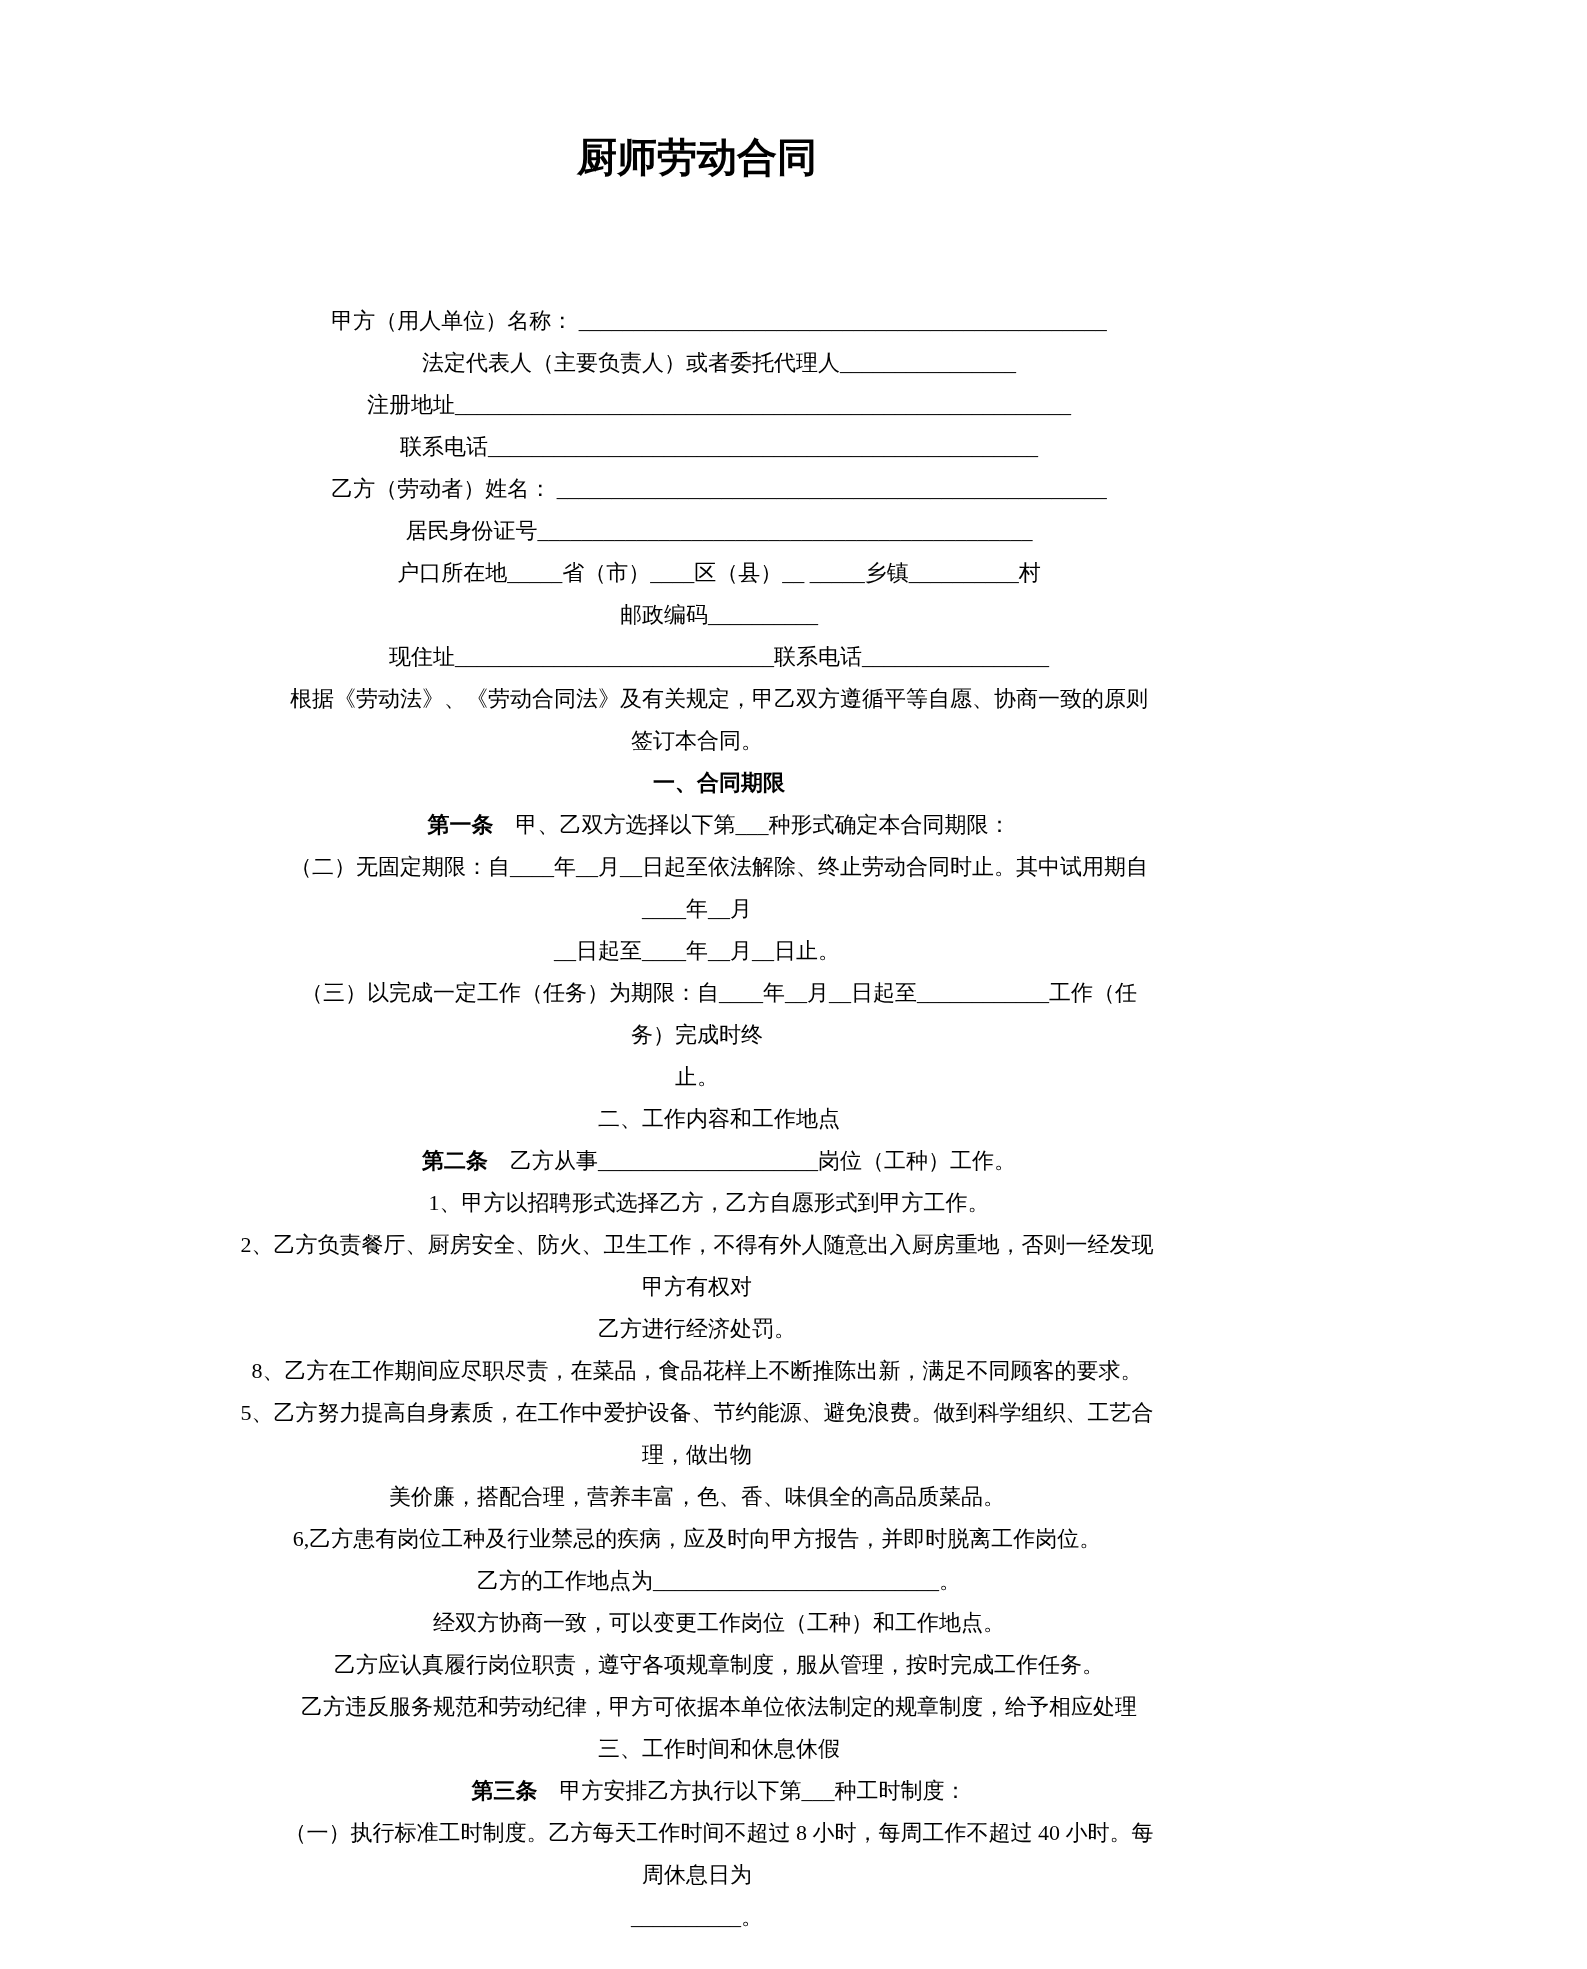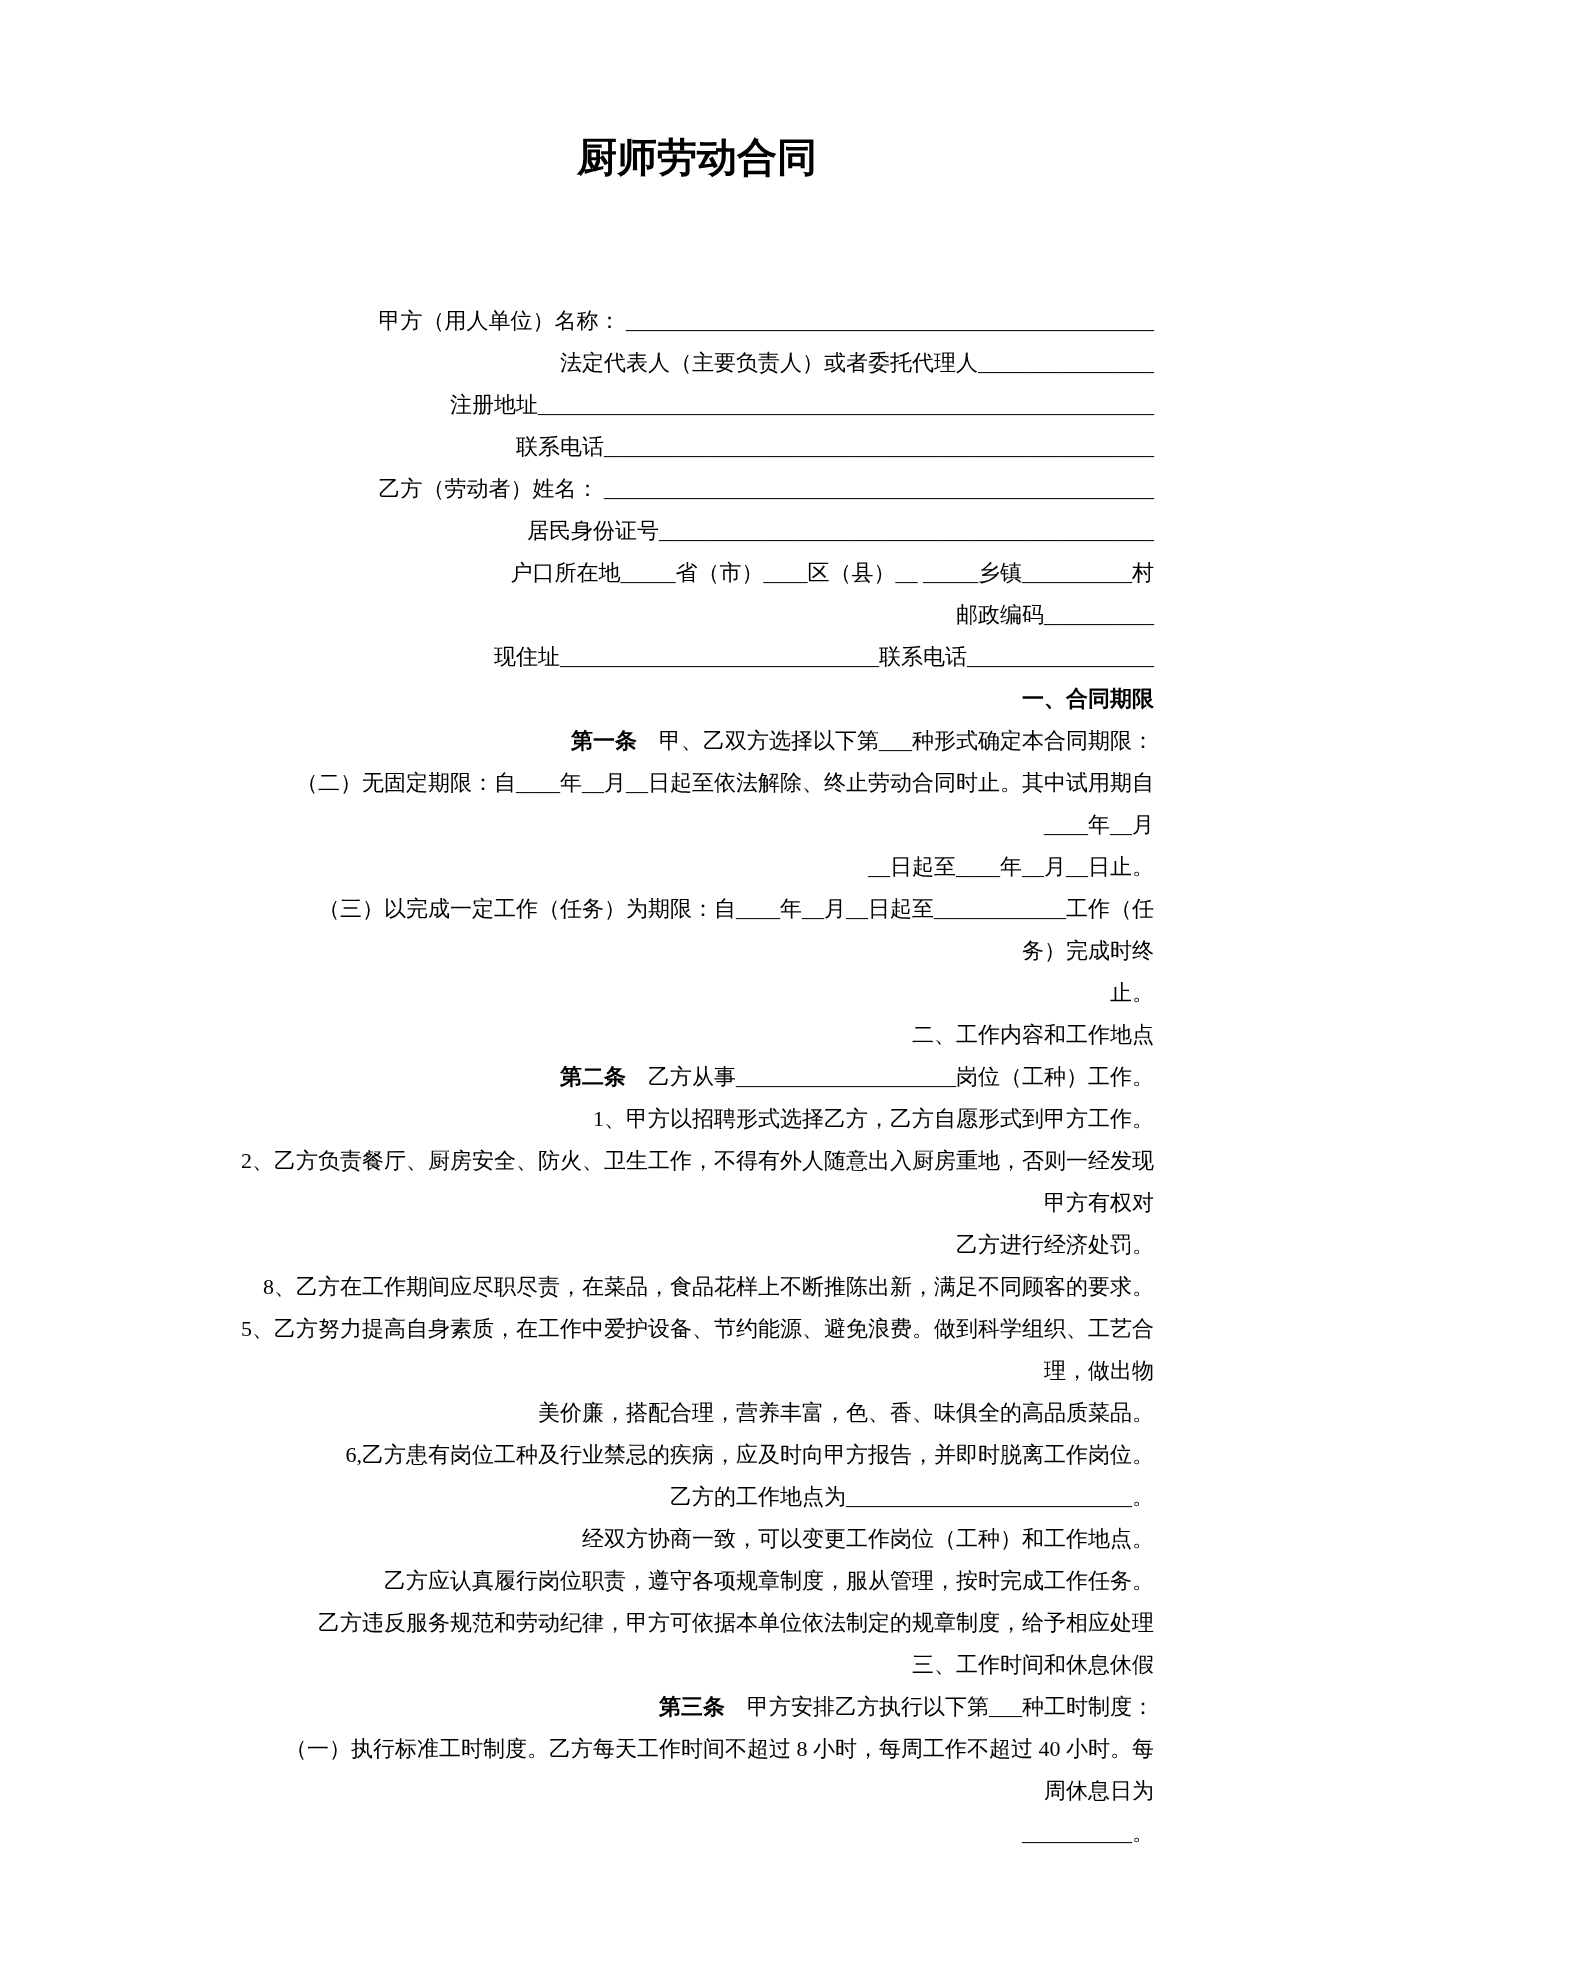--- a/index.html
+++ b/index.html
@@ -26,21 +26,21 @@
     margin: 134px 0 0 0;
   }
   .doc-body {
     margin-top: 118px;
     font-size: 22px;
   }
   p.para {
     margin: 0;
     line-height: 42px;
     white-space: pre-line;
-    text-align: right;
+    text-align: center;
   }
   .indent2 { text-indent: 44px; }
   .indent1 { text-indent: 24px; }
   .flush   { text-indent: 0; }
   .gap-sm  { margin-top: 42px; font-weight: bold; }
   .gap-md  { margin-top: 44px; font-family: Liberation Serif, serif; }
   .bold    { font-weight: bold; }
 </style>
 </head>
 <body>
@@ -50,20 +50,21 @@
   <div class="doc-body">
       <p class="para indent2"><span>甲方（用人单位）名称： ________________________________________________</span></p>
       <p class="para indent2"><span>法定代表人（主要负责人）或者委托代理人________________</span></p>
       <p class="para indent2"><span>注册地址________________________________________________________</span></p>
       <p class="para indent2"><span>联系电话__________________________________________________</span></p>
       <p class="para indent2"><span>乙方（劳动者）姓名： __________________________________________________</span></p>
       <p class="para indent2"><span>居民身份证号_____________________________________________</span></p>
       <p class="para indent2"><span>户口所在地_____省（市）____区（县）__ _____乡镇__________村</span></p>
       <p class="para indent2"><span>邮政编码__________</span></p>
       <p class="para indent2"><span>现住址_____________________________联系电话_________________</span></p>
+      <p class="para indent2"><span>根据《劳动法》、《劳动合同法》及有关规定，甲乙双方遵循平等自愿、协商一致的原则签订本合同。</span></p>
       <p class="para indent2 gap-sm"><span>一、合同期限</span></p>
       <p class="para indent2"><span class="bold">第一条</span><span>　甲、乙双方选择以下第___种形式确定本合同期限：</span></p>
       <p class="para indent2"><span>（二）无固定期限：自____年__月__日起至依法解除、终止劳动合同时止。其中试用期自____年__月
 __日起至____年__月__日止。</span></p>
       <p class="para indent2"><span>（三）以完成一定工作（任务）为期限：自____年__月__日起至____________工作（任务）完成时终
 止。</span></p>
       <p class="para indent2"><span>二、工作内容和工作地点</span></p>
       <p class="para indent2"><span class="bold">第二条</span><span>　乙方从事____________________岗位（工种）工作。</span></p>
       <p class="para indent1 gap-md"><span>1、甲方以招聘形式选择乙方，乙方自愿形式到甲方工作。</span></p>
       <p class="para flush"><span>2、乙方负责餐厅、厨房安全、防火、卫生工作，不得有外人随意出入厨房重地，否则一经发现甲方有权对

